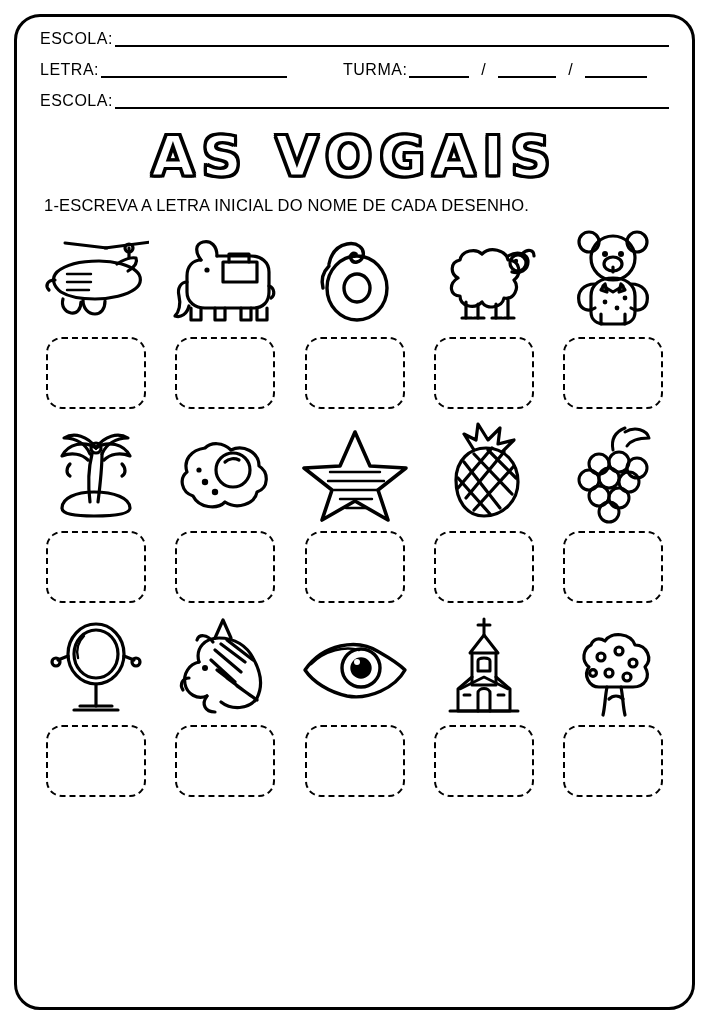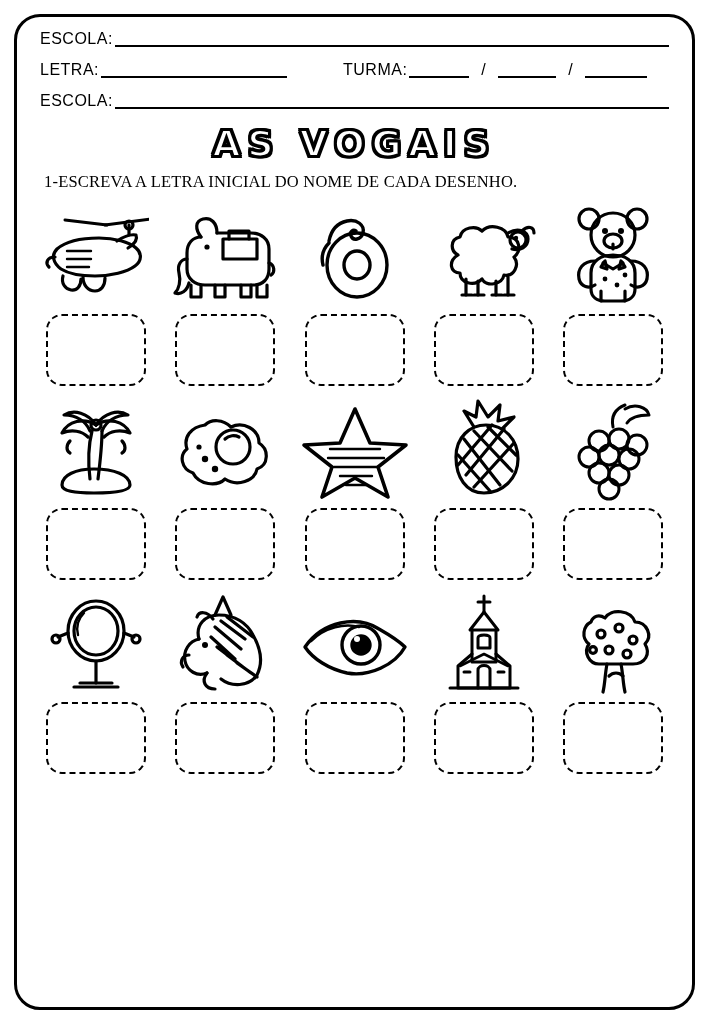--- a/index.html
+++ b/index.html
@@ -73,34 +73,33 @@
 
   
   .title-wrap {
     text-align: center;
     margin-top: 12px;
     margin-bottom: 6px;
   }
   .title {
     display: inline-block;
     font-family: "DejaVu Sans", sans-serif;
-    font-size: 36px;
+    font-size: 56px;
     font-weight: 700;
     letter-spacing: 7px;
     color: #ffffff;
     -webkit-text-stroke: 2.2px #000;
     text-shadow:
       -2px 0 #000, 2px 0 #000, 0 -2px #000, 0 2px #000,
       -2px -2px #000, 2px -2px #000, -2px 2px #000, 2px 2px #000;
   }
   .instruction {
     font-size: 16.5px;
     letter-spacing: 0.2px;
     margin: 8px 0 0 4px;
-    font-family: Liberation Serif, serif;
   }
 
   
   .grid {
     margin-top: 10px;
   }
   .row {
     margin-bottom: 10px;
   }
   .pics, .boxes {

